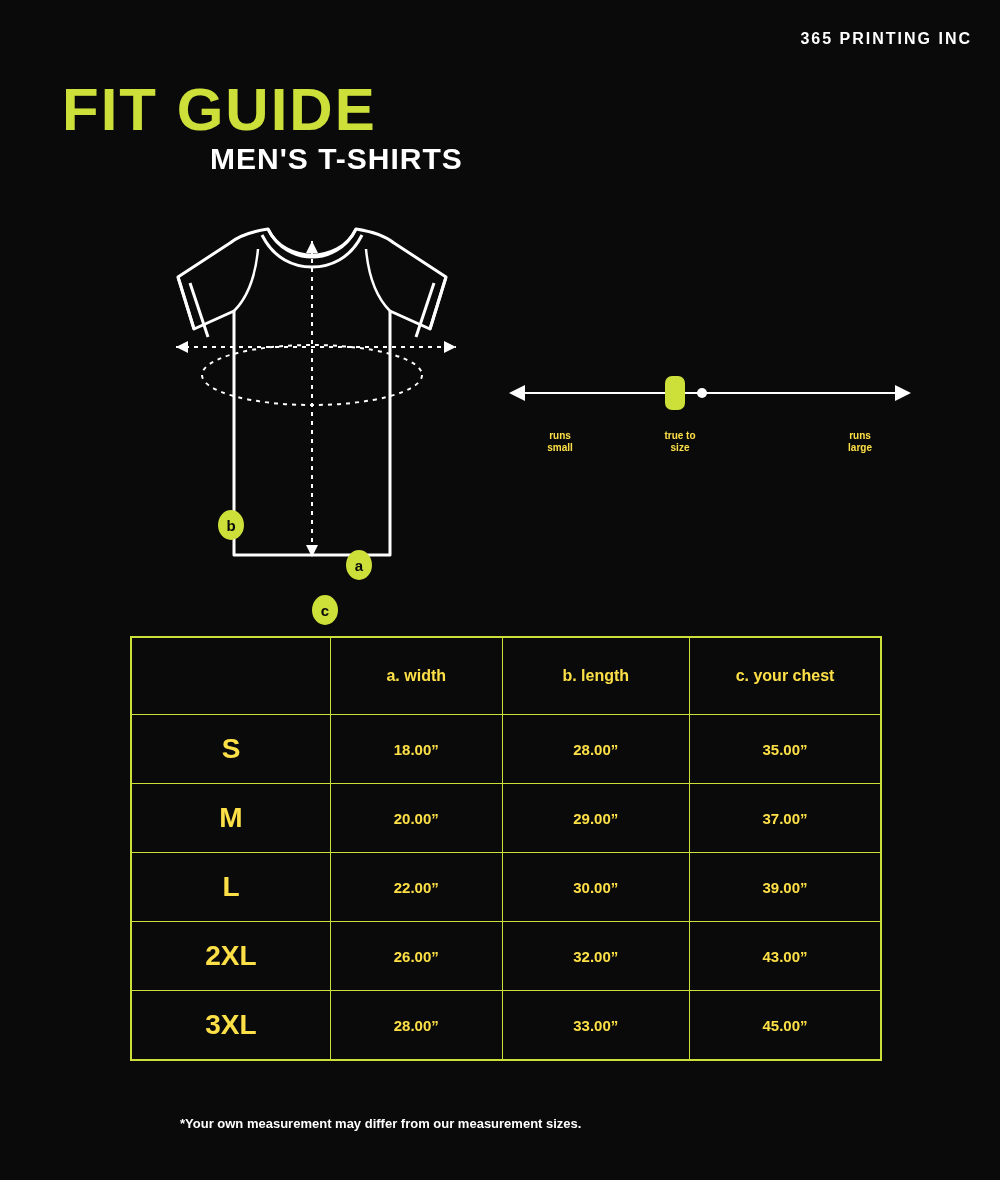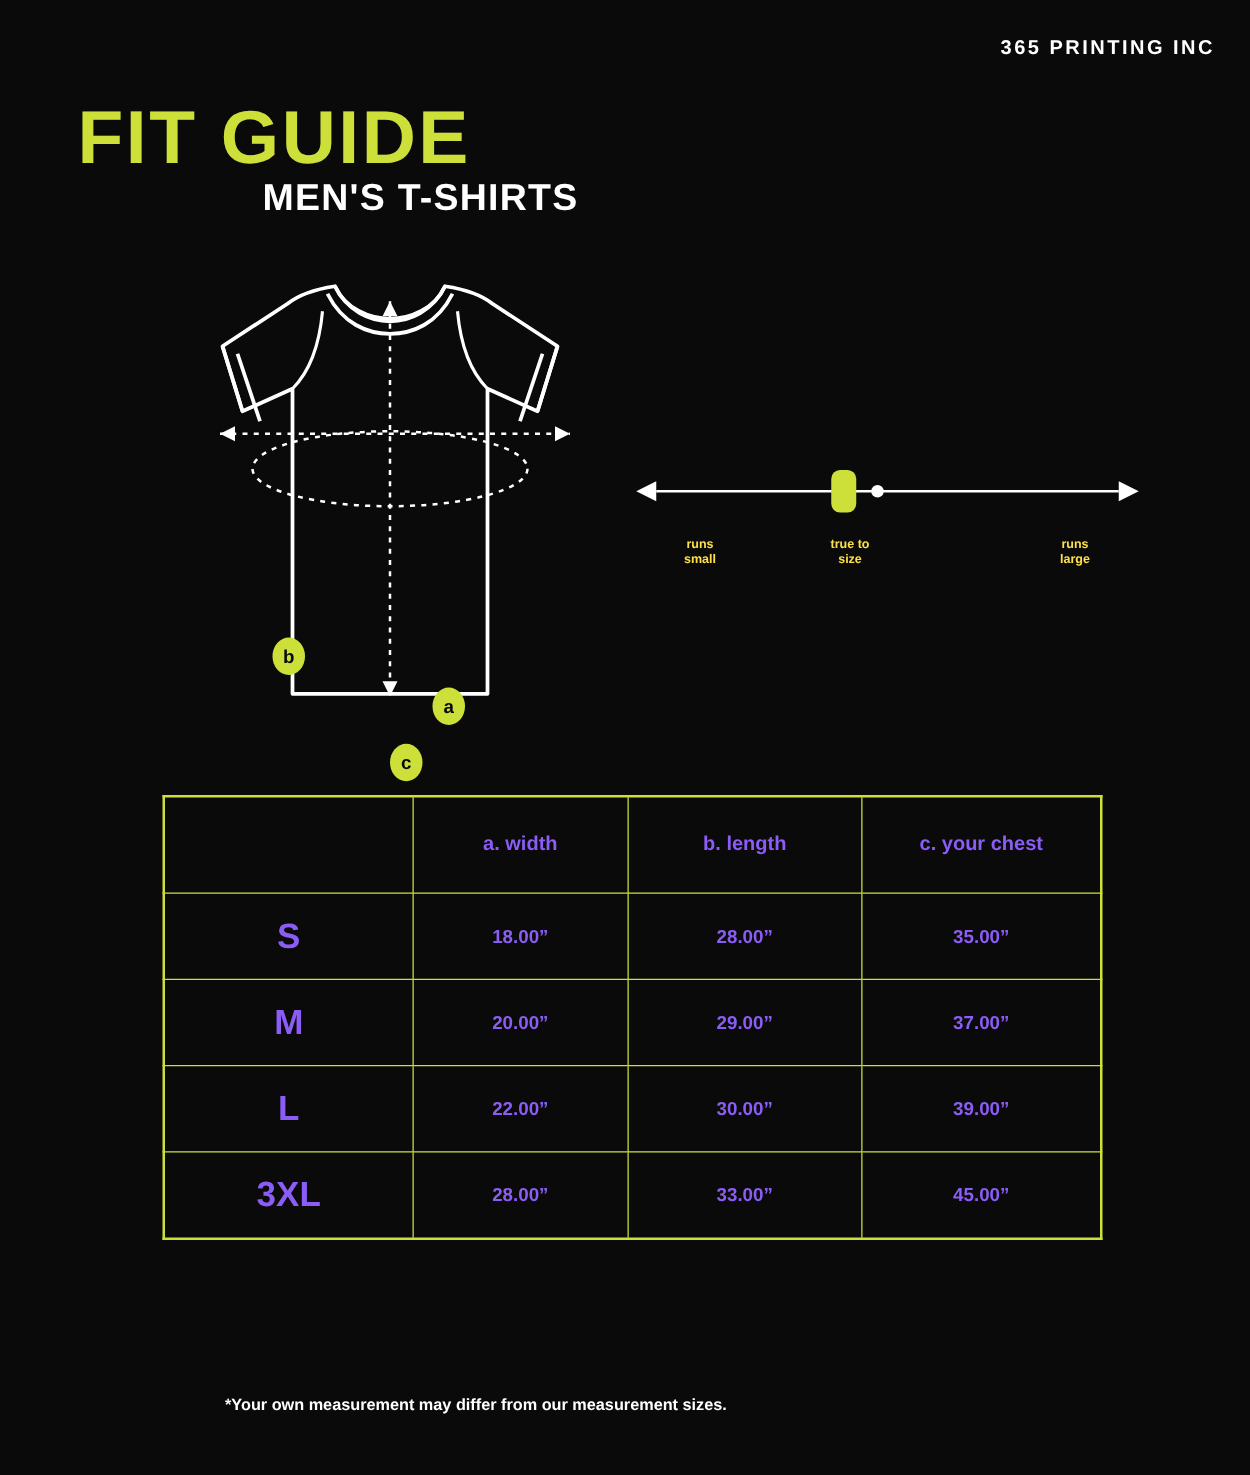--- a/index.html
+++ b/index.html
@@ -132,21 +132,21 @@
     position: absolute;
     left: 130px;
     top: 636px;
     width: 752px;
     border-collapse: collapse;
     border: 2px solid #cde03a;
   }
   table.size-table td, table.size-table th {
     border: 1px solid #cde03a;
     text-align: center;
-    color: #8b5cf6;
+    color: #fde047;
   }
   table.size-table thead th {
     height: 74px;
     font-size: 16px;
     font-weight: bold;
   }
   table.size-table tbody td {
     height: 66px;
     font-size: 15px;
     font-weight: bold;
@@ -256,20 +256,26 @@
       <td>29.00”</td>
       <td>37.00”</td>
     </tr>
     <tr>
       <td class="size-cell">L</td>
       <td>22.00”</td>
       <td>30.00”</td>
       <td>39.00”</td>
     </tr>
     <tr>
+      <td class="size-cell">2XL</td>
+      <td>26.00”</td>
+      <td>32.00”</td>
+      <td>43.00”</td>
+    </tr>
+    <tr>
       <td class="size-cell">3XL</td>
       <td>28.00”</td>
       <td>33.00”</td>
       <td>45.00”</td>
     </tr>
   </tbody>
 </table>
 
 <div class="footnote">*Your own measurement may differ from our measurement sizes.</div>
 

